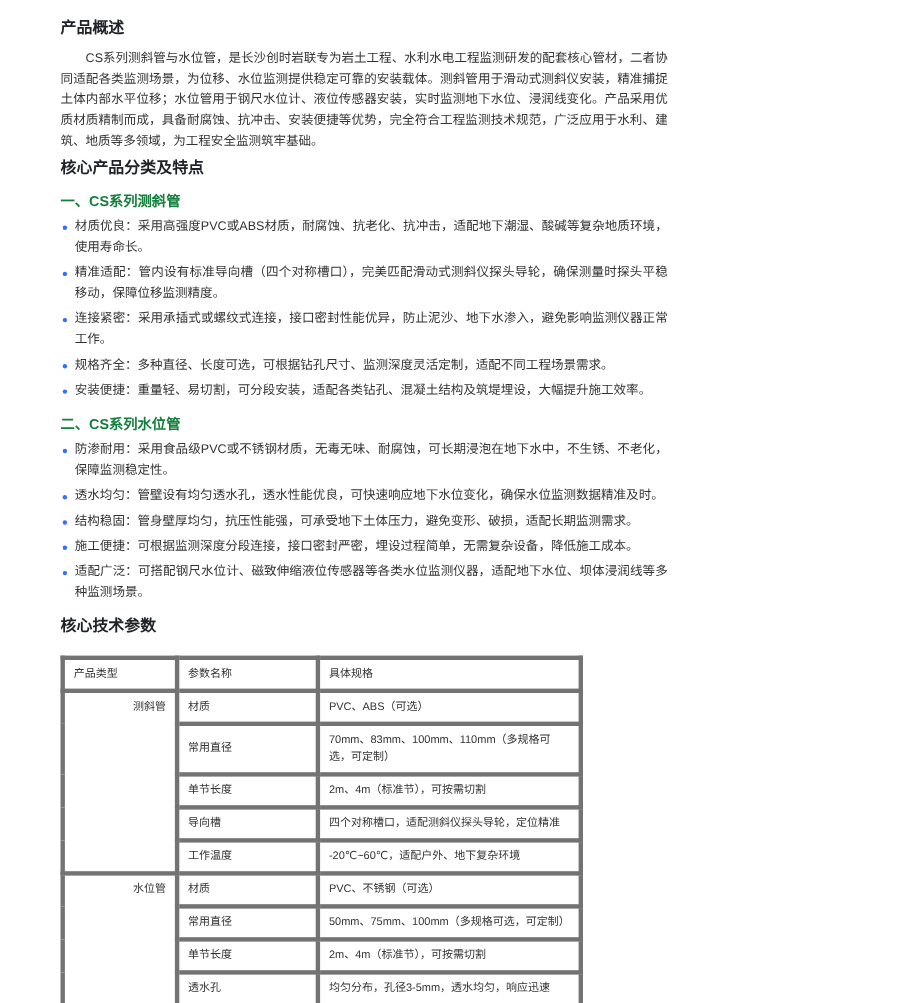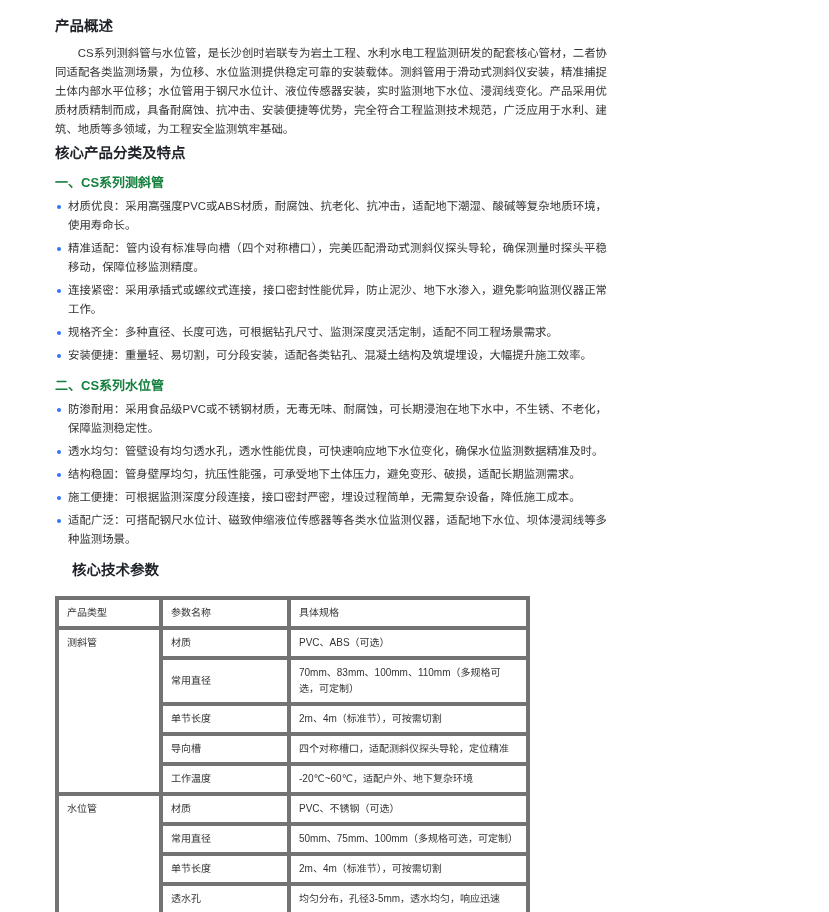--- a/index.html
+++ b/index.html
@@ -16,21 +16,21 @@
     width: 607px;
   }
   .h2 {
     font-size: 14.5px;
     line-height: 18px;
     font-weight: 700;
     color: #1f2329;
     margin: 0 0 9px 0;
   }
   .h2.spaced { margin-top: 5px; }
-  .h2.spaced-lg { margin-top: 12px; margin-left: 17px; }
+  .h2.spaced-lg { margin-top: 12px; }
   .h3 {
     font-size: 13px;
     line-height: 16px;
     font-weight: 700;
     color: #15803d;
     margin: 13px 0 6px 0;
   }
   .body-paragraph {
     font-size: 11.4px;
     line-height: 19px;
@@ -77,20 +77,21 @@
     border: 4px solid #737373;
     padding: 5px 8px;
     text-align: left;
     font-weight: 400;
     line-height: 16px;
     vertical-align: middle;
     word-break: break-all;
   }
   .params-table td.product-cell {
     vertical-align: top;
+    text-align: right;
   }
 </style>
 </head>
 <body>
 
 <div class="page">
 
   <h2 class="h2">产品概述</h2>
   <p class="body-paragraph">CS系列测斜管与水位管，是长沙创时岩联专为岩土工程、水利水电工程监测研发的配套核心管材，二者协同适配各类监测场景，为位移、水位监测提供稳定可靠的安装载体。测斜管用于滑动式测斜仪安装，精准捕捉土体内部水平位移；水位管用于钢尺水位计、液位传感器安装，实时监测地下水位、浸润线变化。产品采用优质材质精制而成，具备耐腐蚀、抗冲击、安装便捷等优势，完全符合工程监测技术规范，广泛应用于水利、建筑、地质等多领域，为工程安全监测筑牢基础。</p>
 

